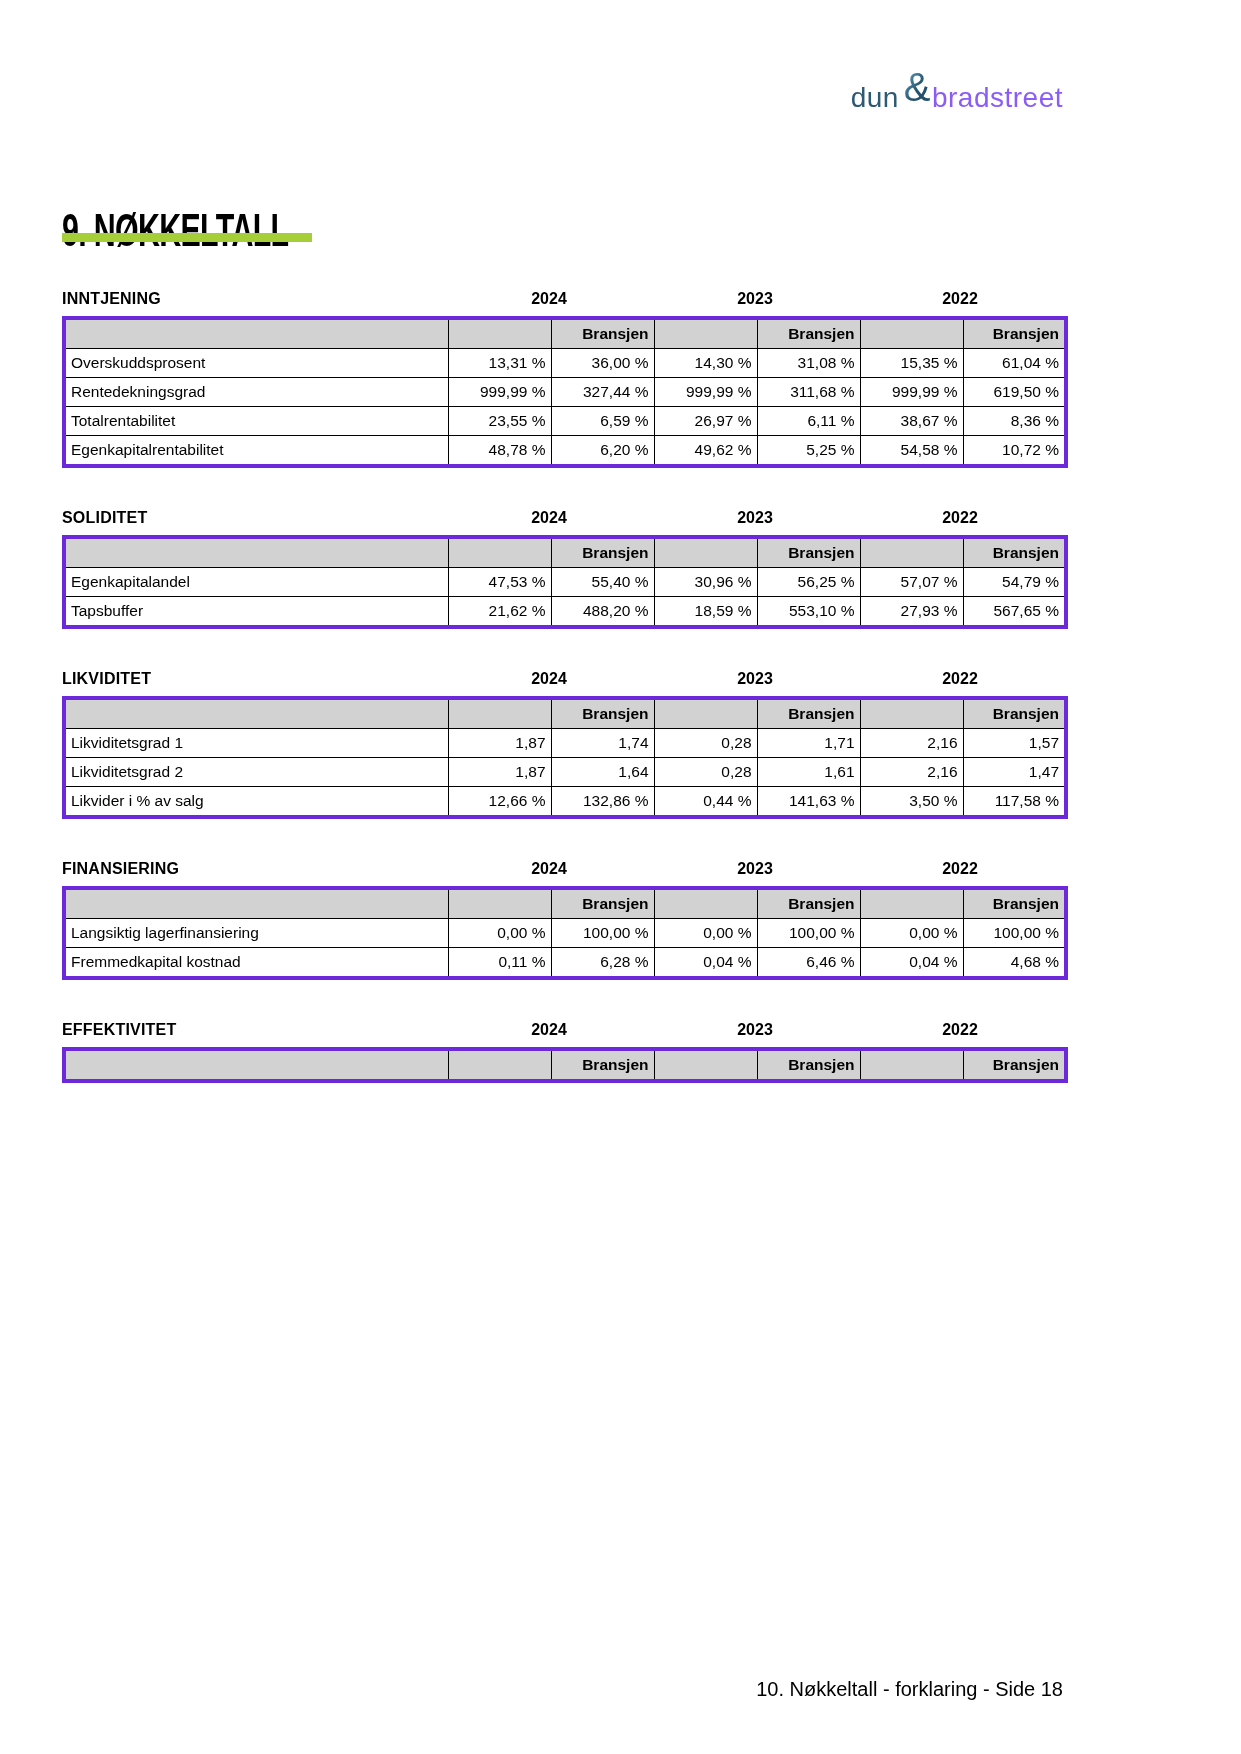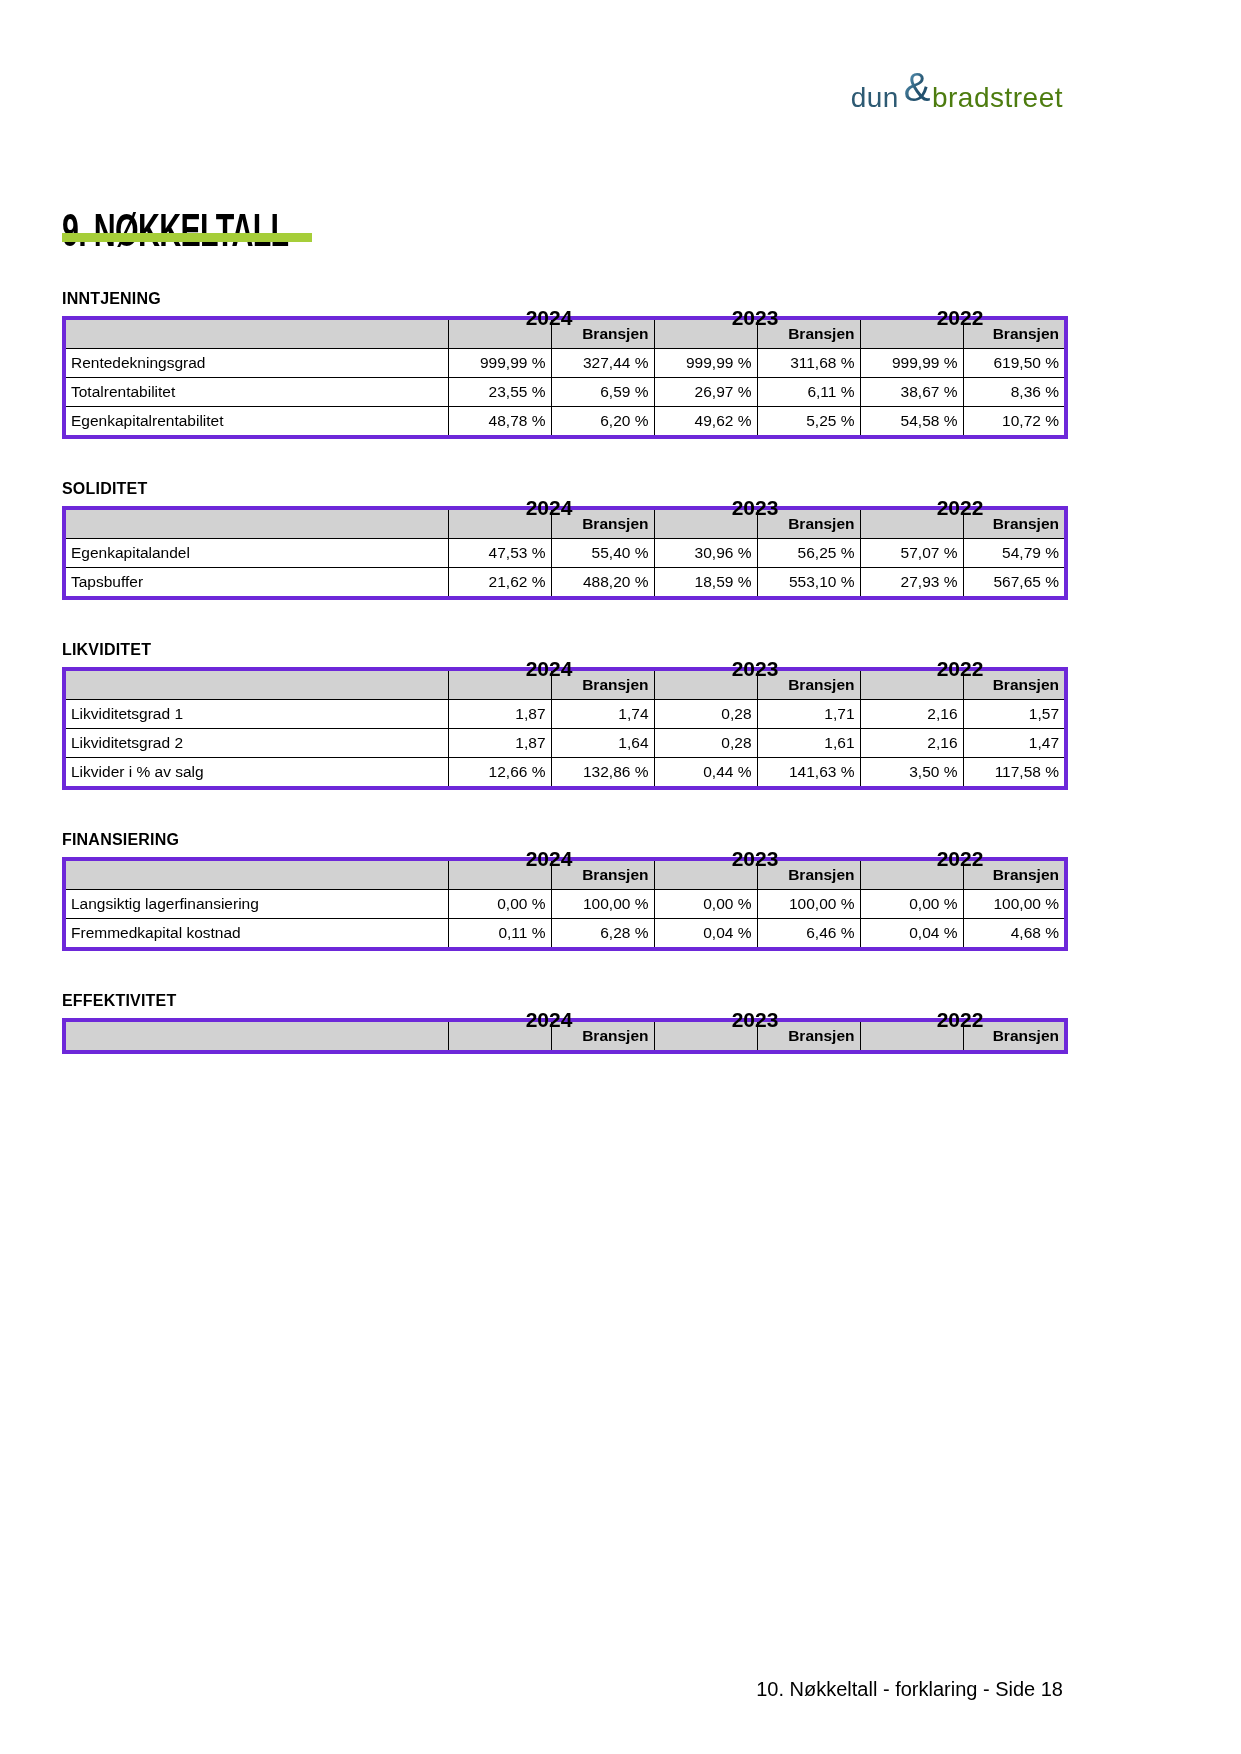--- a/index.html
+++ b/index.html
@@ -25,21 +25,21 @@
     font-size:46px;font-weight:bold;letter-spacing:-1px;white-space:nowrap;
     transform:scaleX(.66);transform-origin:left center;
   }
   .accent-bar{position:absolute;left:62px;top:233px;width:250px;height:9px;}
 
   
   .content{position:absolute;left:62px;top:290px;width:1003px;}
   .section{margin-bottom:41px;}
   .section-head{position:relative;height:20px;margin-bottom:6px;}
   .section-title{position:absolute;left:0;top:0;font-size:16px;font-weight:bold;letter-spacing:.2px;}
-  .year-label{position:absolute;top:16px;font-size:21px;font-weight:bold;transform:translateX(-50%);}
+  .year-label{position:absolute;top:0;font-size:16px;font-weight:bold;transform:translateX(-50%);}
   .year-0{left:487px;} .year-1{left:693px;} .year-2{left:898px;}
 
   table.kpi{
     border-collapse:collapse;table-layout:fixed;width:1003px;
     border:4px solid #6d28d9;
   }
   table.kpi col.c-label{width:384px;}
   table.kpi col.c-val{width:103px;}
   table.kpi td{
     border:1px solid #000;height:28px;font-size:15.5px;
@@ -68,21 +68,21 @@
         <defs>
           <linearGradient id="ampg" x1="0" y1="0" x2="1" y2="1">
             <stop offset="0" stop-color="#6fb3d6"></stop>
             <stop offset="0.55" stop-color="#24526e"></stop>
             <stop offset="1" stop-color="#1f4e6b"></stop>
           </linearGradient>
         </defs>
         <text x="17" y="33" text-anchor="middle" font-family="Liberation Sans, sans-serif" font-size="40" fill="url(#ampg)">&amp;</text>
       </svg>
     </span>
-    <span class="bradstreet" style="color: #4d7c0f;">bradstreet</span>
+    <span class="bradstreet" style="color: #8b5cf6;">bradstreet</span>
   </div>
 
   <h1 class="doc-title">9. NØKKELTALL</h1>
   <div class="accent-bar" style="background: rgb(166, 206, 57);"></div>
 
   <div class="content">
       <div class="section">
         <div class="section-head">
           <span class="section-title">INNTJENING</span>
           <span class="year-label year-0">2024</span>
@@ -101,20 +101,29 @@
           </colgroup>
           <tbody>
             <tr class="hdr">
               <td class="row-label" style="background: rgb(210, 210, 210);"></td>
               <td class="val" style="background: rgb(210, 210, 210);"></td>
               <td class="bransjen" style="background: rgb(210, 210, 210);">Bransjen</td>
               <td class="val" style="background: rgb(210, 210, 210);"></td>
               <td class="bransjen" style="background: rgb(210, 210, 210);">Bransjen</td>
               <td class="val" style="background: rgb(210, 210, 210);"></td>
               <td class="bransjen" style="background: rgb(210, 210, 210);">Bransjen</td>
+            </tr>
+            <tr>
+              <td class="row-label">Overskuddsprosent</td>
+              <td class="val">13,31 %</td>
+              <td class="val">36,00 %</td>
+              <td class="val">14,30 %</td>
+              <td class="val">31,08 %</td>
+              <td class="val">15,35 %</td>
+              <td class="val">61,04 %</td>
             </tr>
             <tr>
               <td class="row-label">Rentedekningsgrad</td>
               <td class="val">999,99 %</td>
               <td class="val">327,44 %</td>
               <td class="val">999,99 %</td>
               <td class="val">311,68 %</td>
               <td class="val">999,99 %</td>
               <td class="val">619,50 %</td>
             </tr>

